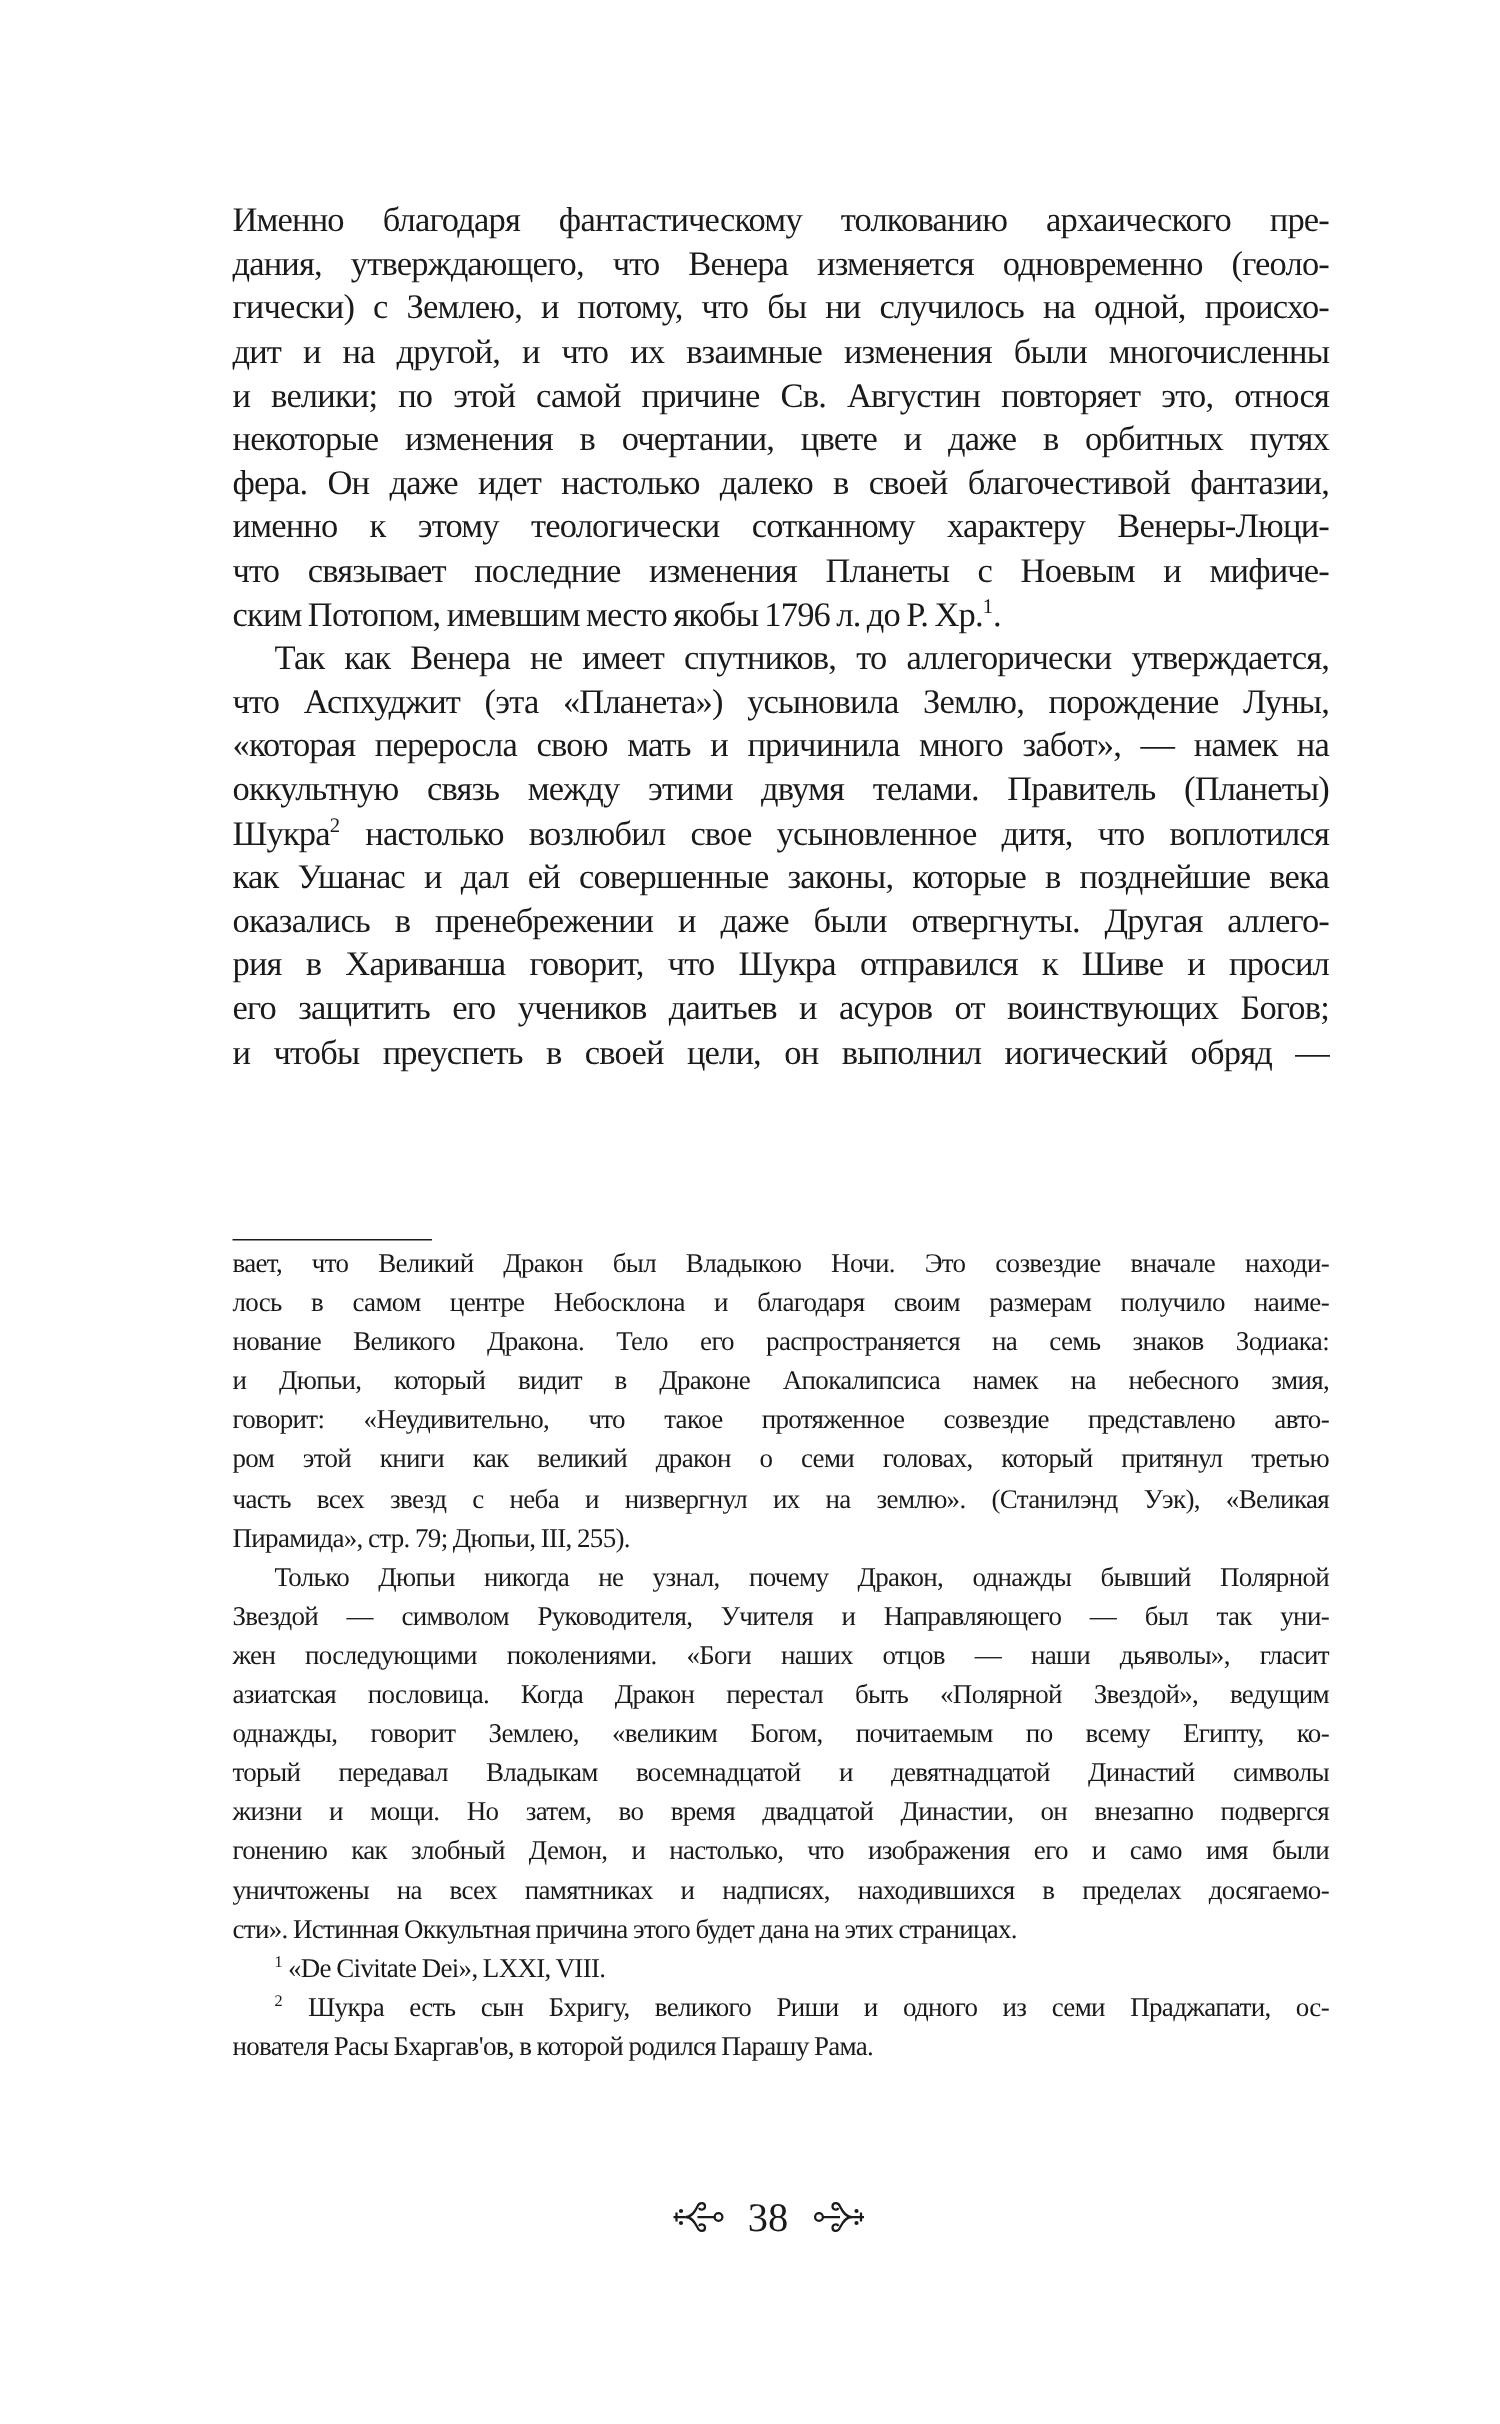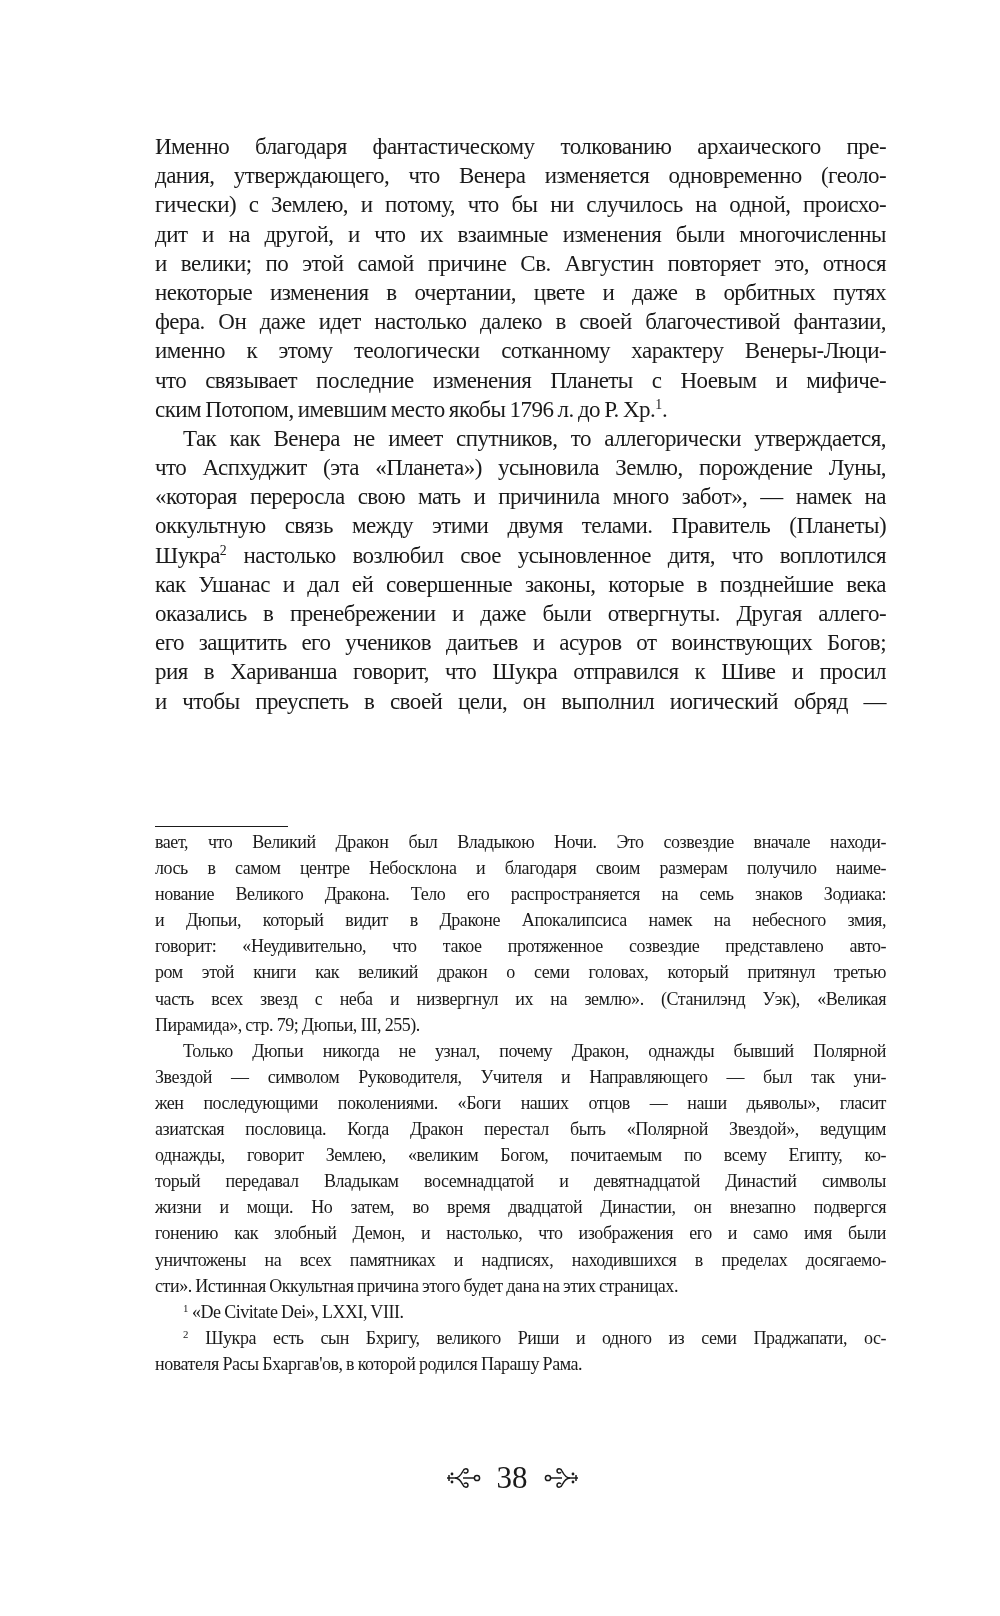--- a/index.html
+++ b/index.html
@@ -76,21 +76,21 @@
       left: 0;
       width: 1000px;
       top: 1460px;
       height: 36px;
       display: flex;
       align-items: center;
       justify-content: center;
       gap: 10px;
     }
     .folio .num {
-      font-size: 31px;
+      font-size: 27px;
       letter-spacing: 0;
       padding: 0 6px;
       line-height: 36px;
     }
     .ornament svg {
       display: block;
     }
   </style>
 </head>
 <body>
@@ -108,22 +108,22 @@
     <span class="line">именно к этому теологически сотканному характеру Венеры-Люци-</span>
     <span class="line">что связывает последние изменения Планеты с Ноевым и мифиче-</span>
     <span class="line last"><span>ским Потопом, имевшим место якобы 1796 л. до Р. Хр.</span><sup class="fnref">1</sup><span>.</span></span>
     <span class="line indent">Так как Венера не имеет спутников, то аллегорически утверждается,</span>
     <span class="line">что Аспхуджит (эта «Планета») усыновила Землю, порождение Луны,</span>
     <span class="line">«которая переросла свою мать и причинила много забот», — намек на</span>
     <span class="line">оккультную связь между этими двумя телами. Правитель (Планеты)</span>
     <span class="line"><span>Шукра</span><sup class="fnref">2</sup> <span>настолько возлюбил свое усыновленное дитя, что воплотился</span></span>
     <span class="line">как Ушанас и дал ей совершенные законы, которые в позднейшие века</span>
     <span class="line">оказались в пренебрежении и даже были отвергнуты. Другая аллего-</span>
+    <span class="line">рия в Хариванша говорит, что Шукра отправился к Шиве и просил</span>
     <span class="line">его защитить его учеников даитьев и асуров от воинствующих Богов;</span>
-    <span class="line">рия в Хариванша говорит, что Шукра отправился к Шиве и просил</span>
     <span class="line">и чтобы преуспеть в своей цели, он выполнил иогический обряд —</span>
   </div>
 
   <div class="rule"></div>
 
   <div class="text-block notes" style="top:829px;">
     <span class="line">вает, что Великий Дракон был Владыкою Ночи. Это созвездие вначале находи-</span>
     <span class="line">лось в самом центре Небосклона и благодаря своим размерам получило наиме-</span>
     <span class="line">нование Великого Дракона. Тело его распространяется на семь знаков Зодиака:</span>
     <span class="line">и Дюпьи, который видит в Драконе Апокалипсиса намек на небесного змия,</span>

